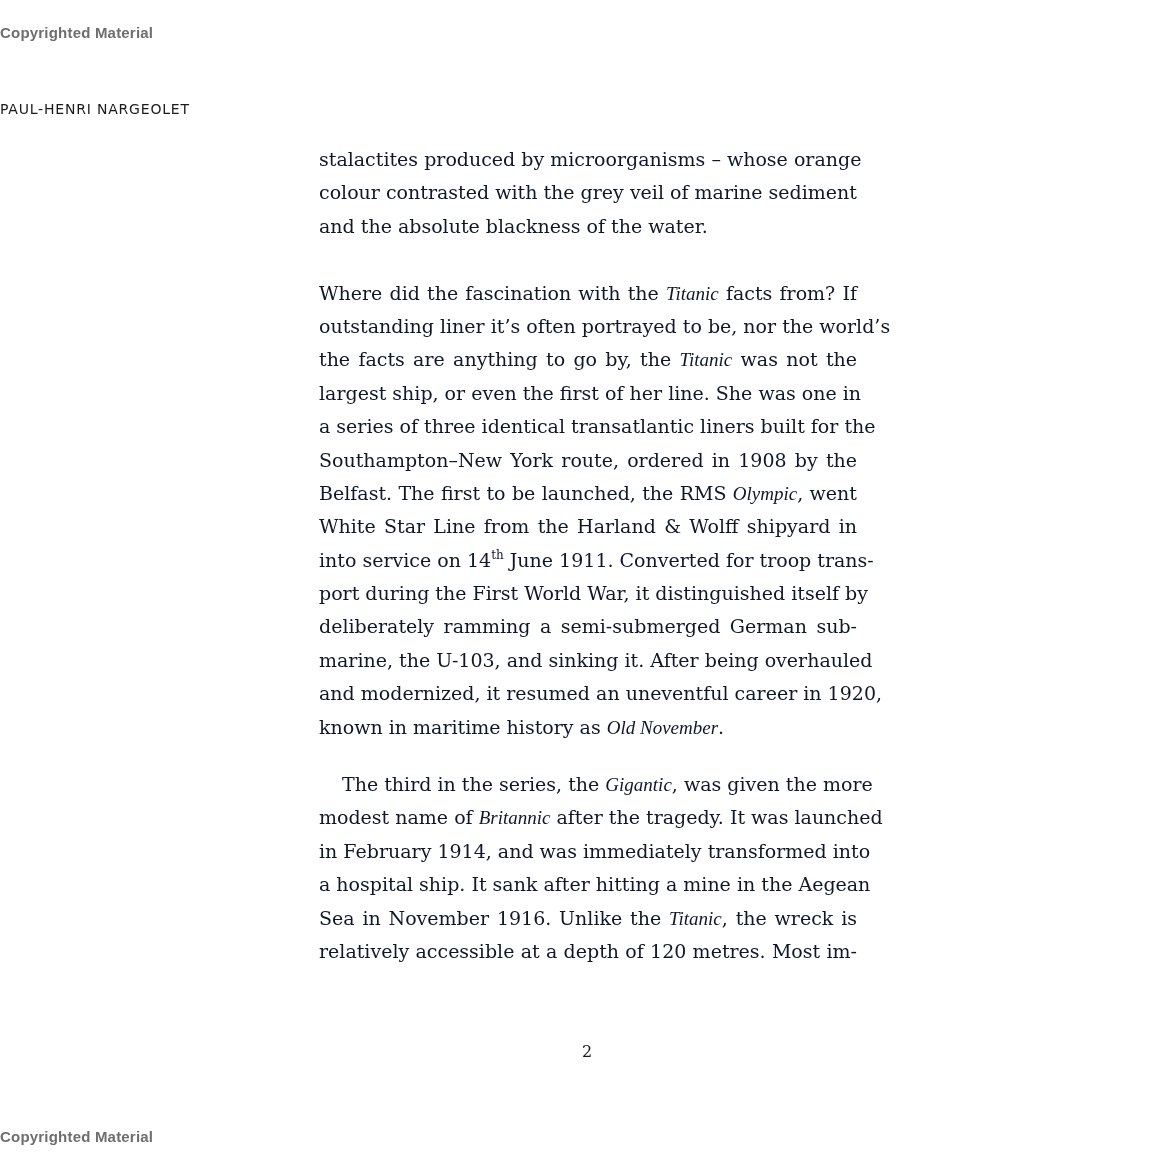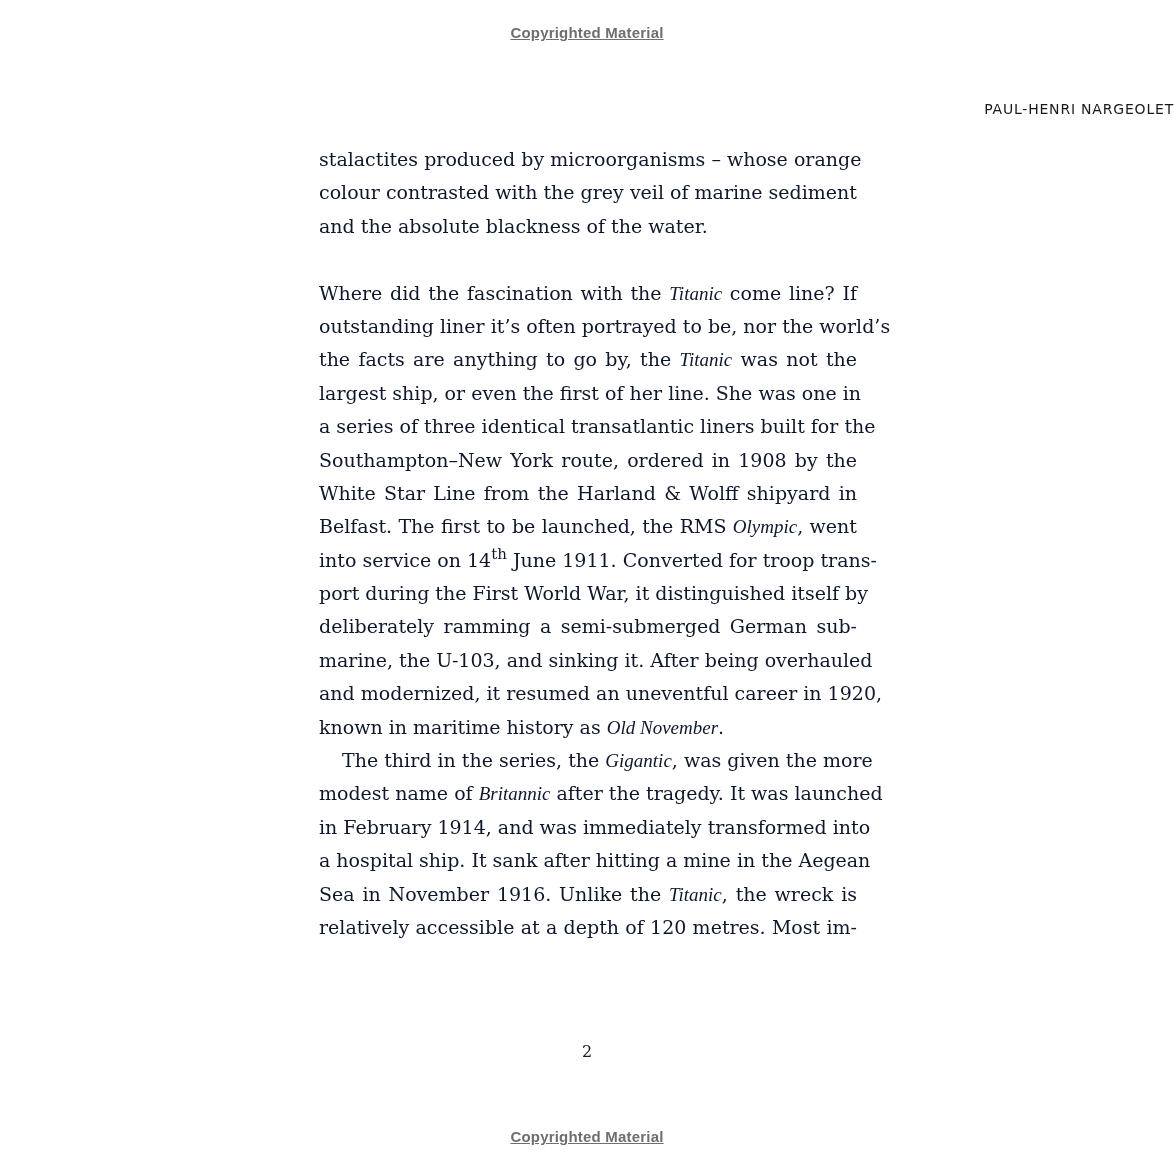--- a/index.html
+++ b/index.html
@@ -1,42 +1,42 @@
 <!DOCTYPE html>
 <html><head>
 <meta charset="utf-8">
 <style>
   html, body { margin: 0; padding: 0; background: #ffffff; }
   body { width: 1174px; height: 1174px; position: relative; overflow: hidden; }
   .watermark {
-    position: absolute; left: 0; width: 1174px; text-align: center;
+    position: absolute; left: 0; width: 1174px; text-align: left;
     font-family: "Liberation Sans", sans-serif; font-weight: bold;
-    font-size: 15px; color: #6e6e6e; letter-spacing: 0.2px; text-decoration: underline;
+    font-size: 15px; color: #6e6e6e; letter-spacing: 0.2px;
   }
   .wm-top { top: 24px; }
   .wm-bottom { top: 1128px; }
   .running-head {
-    position: absolute; top: 101px; left: 0; width: 1174px; text-align: right;
+    position: absolute; top: 101px; left: 0; width: 1174px; text-align: left;
     font-family: "DejaVu Sans", sans-serif; font-size: 14px; letter-spacing: 0.8px;
     color: #1a1a1a;
   }
   .text-block {
     position: absolute; left: 319px; top: 143px; width: 538px;
     font-family: "DejaVu Serif", serif; font-size: 19px; color: #0f172a;
   }
   .line {
     height: 33.4px; line-height: 33.4px; white-space: nowrap;
     text-align: justify; text-align-last: justify;
     overflow: visible;
   }
   .line.last { text-align-last: left; }
-  .line.indent { padding-left: 23px; }
+  .line.indent { padding-left: 23px; margin-top: 24px; }
   .gap { height: 33.4px; }
   .line i { font-style: italic; font-family: Liberation Serif, serif; }
-  .line sup { font-size: 15px; line-height: 0; vertical-align: 8px; }
+  .line sup { font-size: 12px; line-height: 0; vertical-align: 8px; }
   .page-number {
     position: absolute; top: 1042px; left: 0; width: 1174px; text-align: center;
     font-family: "DejaVu Serif", serif; font-size: 16px; color: #1a1a1a;
   }
 </style>
 </head>
 <body>
 
 <div class="watermark wm-top">Copyrighted Material</div>
 
@@ -45,28 +45,28 @@
 <div class="text-block">
   <div>
     <div class="line">stalactites produced by microorganisms – whose orange</div>
     <div class="line">colour contrasted with the grey veil of marine sediment</div>
     <div class="line last">and the absolute blackness of the water.</div>
   </div>
 
   <div class="gap"></div>
 
   <div>
-    <div class="line"><span>Where did the fascination with the </span><i>Titanic</i><span> come line? If</span></div>
+    <div class="line"><span>Where did the fascination with the </span><i>Titanic</i><span> facts from? If</span></div>
     <div class="line">outstanding liner it’s often portrayed to be, nor the world’s</div>
     <div class="line"><span>the facts are anything to go by, the </span><i>Titanic</i><span> was not the</span></div>
     <div class="line">largest ship, or even the first of her line. She was one in</div>
     <div class="line">a series of three identical transatlantic liners built for the</div>
     <div class="line">Southampton–New York route, ordered in 1908 by the</div>
+    <div class="line"><span>Belfast. The first to be launched, the RMS </span><i>Olympic</i><span>, went</span></div>
     <div class="line">White Star Line from the Harland &amp; Wolff shipyard in</div>
-    <div class="line"><span>Belfast. The first to be launched, the RMS </span><i>Olympic</i><span>, went</span></div>
     <div class="line"><span>into service on 14</span><sup>th</sup><span> June 1911. Converted for troop trans-</span></div>
     <div class="line">port during the First World War, it distinguished itself by</div>
     <div class="line">deliberately ramming a semi-submerged German sub-</div>
     <div class="line">marine, the U-103, and sinking it. After being overhauled</div>
     <div class="line">and modernized, it resumed an uneventful career in 1920,</div>
     <div class="line last"><span>known in maritime history as </span><i>Old November</i><span>.</span></div>
   </div>
 
   <div>
     <div class="line indent"><span>The third in the series, the </span><i>Gigantic</i><span>, was given the more</span></div>

